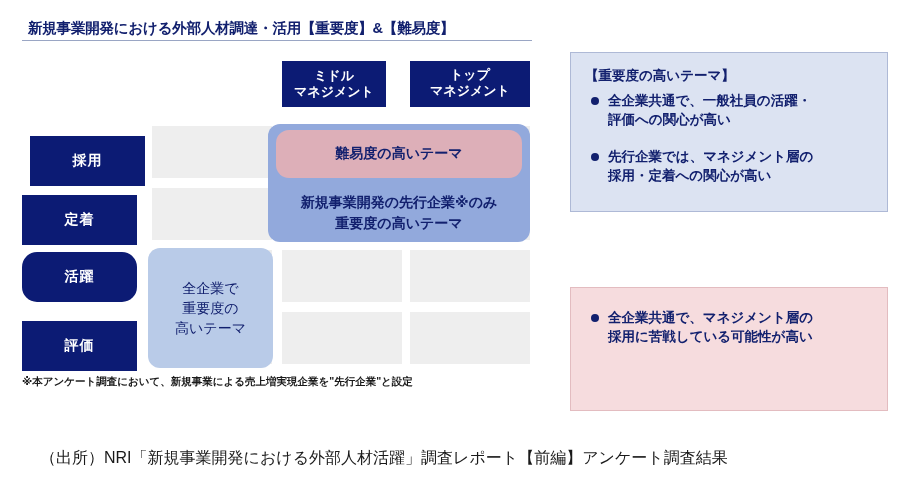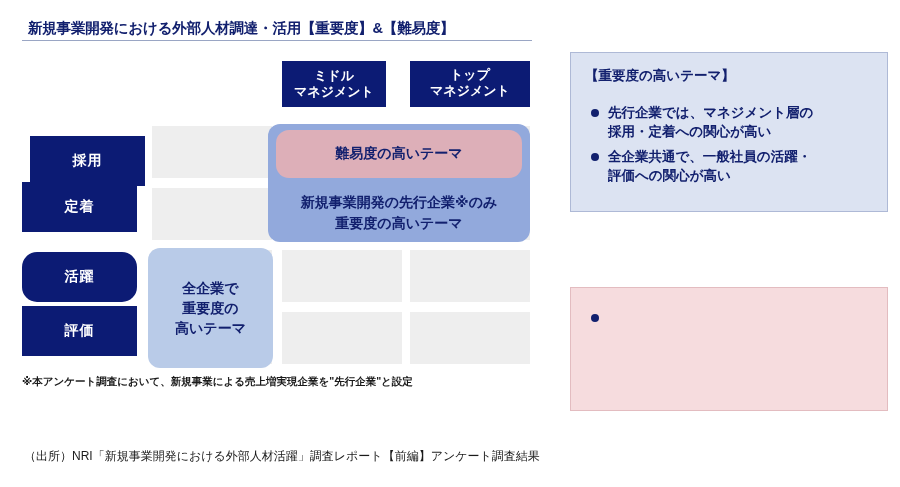--- a/index.html
+++ b/index.html
@@ -35,21 +35,21 @@
     position:absolute;background:#eeeeee;
   }
   
   .ovl{position:absolute;}
   .ovl-blue-left{
     left:148px;top:248px;width:125px;height:120px;
     background:#b9cbe8;border-radius:12px;
     display:flex;align-items:center;justify-content:center;
   }
   .ovl-blue-left .txt{
-    font-size:14px;font-weight:bold;color:#12206e;line-height:1.45;
+    font-size:14px;font-weight:normal;color:#12206e;line-height:1.45;
     text-align:center;
   }
   .ovl-blue-right{
     left:268px;top:124px;width:262px;height:118px;
     background:#92a9dc;border-radius:12px;
   }
   .ovl-blue-right .txt{
     position:absolute;left:0;right:0;bottom:8px;
     font-size:14px;font-weight:bold;color:#12206e;line-height:1.5;
     text-align:center;
@@ -59,22 +59,22 @@
     background:#ddafb8;border-radius:13px;
     display:flex;align-items:center;justify-content:center;
     font-size:14px;font-weight:bold;color:#12206e;
   }
   
   .footnote{
     position:absolute;left:22px;top:375px;
     font-size:10.5px;color:#1a1a1a;font-weight:bold;white-space:nowrap;
   }
   .source{
-    position:absolute;left:24px;top:448px;
-    font-size:12px;color:#1a1a1a;white-space:nowrap;
+    position:absolute;left:40px;top:448px;
+    font-size:16px;color:#1a1a1a;white-space:nowrap;
   }
   
   .panel{
     position:absolute;left:570px;width:318px;
     border:1px solid #b9c4dd;box-sizing:border-box;
     padding:14px 12px 10px 14px;
   }
   .panel-blue{top:52px;height:160px;background:#dce3f2;border-color:#aeb9d6;}
   .panel-pink{top:287px;height:124px;background:#f6dcde;border-color:#e3bcc0;}
   .panel-head{
@@ -97,23 +97,23 @@
 
 <div class="title">新規事業開発における外部人材調達・活用【重要度】&amp;【難易度】</div>
 <div class="title-rule"></div>
 
 <div class="matrix">
 
   <div class="colhead" style="left:282px;top:61px;width:104px;">ミドル<br>マネジメント</div>
   <div class="colhead" style="left:410px;top:61px;width:120px;font-family:Liberation Mono, monospace;">トップ<br>マネジメント</div>
 
   <div class="rowhead" style="top:136px;margin-left:8px;">採用</div>
-  <div class="rowhead" style="top:182px;">定着</div>
+  <div class="rowhead" style="top:195px;">定着</div>
   <div class="rowhead" style="top:252px;border-radius:15px;">活躍</div>
-  <div class="rowhead" style="top:306px;">評価</div>
+  <div class="rowhead" style="top:321px;">評価</div>
 
   <div class="cell" style="left:152px;top:126px;width:120px;height:52px;"></div>
   <div class="cell" style="left:282px;top:126px;width:120px;height:52px;"></div>
   <div class="cell" style="left:410px;top:126px;width:120px;height:52px;"></div>
 
   <div class="cell" style="left:152px;top:188px;width:120px;height:52px;"></div>
   <div class="cell" style="left:282px;top:188px;width:120px;height:52px;"></div>
   <div class="cell" style="left:410px;top:188px;width:120px;height:52px;"></div>
 
   <div class="cell" style="left:152px;top:250px;width:120px;height:52px;"></div>
@@ -133,29 +133,30 @@
   </div>
 
   <div class="ovl-pink">難易度の高いテーマ</div>
 
 </div>
 
 <div class="footnote">※本アンケート調査において、新規事業による売上増実現企業を"先行企業"と設定</div>
 
 <div class="panel panel-blue">
   <div class="panel-head">【重要度の高いテーマ】</div>
+  <div class="bullet-row">
+    <span class="dot"></span>
+    <span class="bullet-txt">全企業共通で、一般社員の活躍・<br>評価への関心が高い</span>
+  </div>
   <div class="bullet-row gap">
     <span class="dot"></span>
     <span class="bullet-txt">先行企業では、マネジメント層の<br>採用・定着への関心が高い</span>
-  </div>
-  <div class="bullet-row">
-    <span class="dot"></span>
-    <span class="bullet-txt">全企業共通で、一般社員の活躍・<br>評価への関心が高い</span>
   </div>
 </div>
 
 <div class="panel panel-pink">
   <div class="bullet-row">
     <span class="dot"></span>
+    <span class="bullet-txt">全企業共通で、マネジメント層の<br>採用に苦戦している可能性が高い</span>
   </div>
 </div>
 
 <div class="source">（出所）NRI「新規事業開発における外部人材活躍」調査レポート【前編】アンケート調査結果</div>
 
 </body></html>

